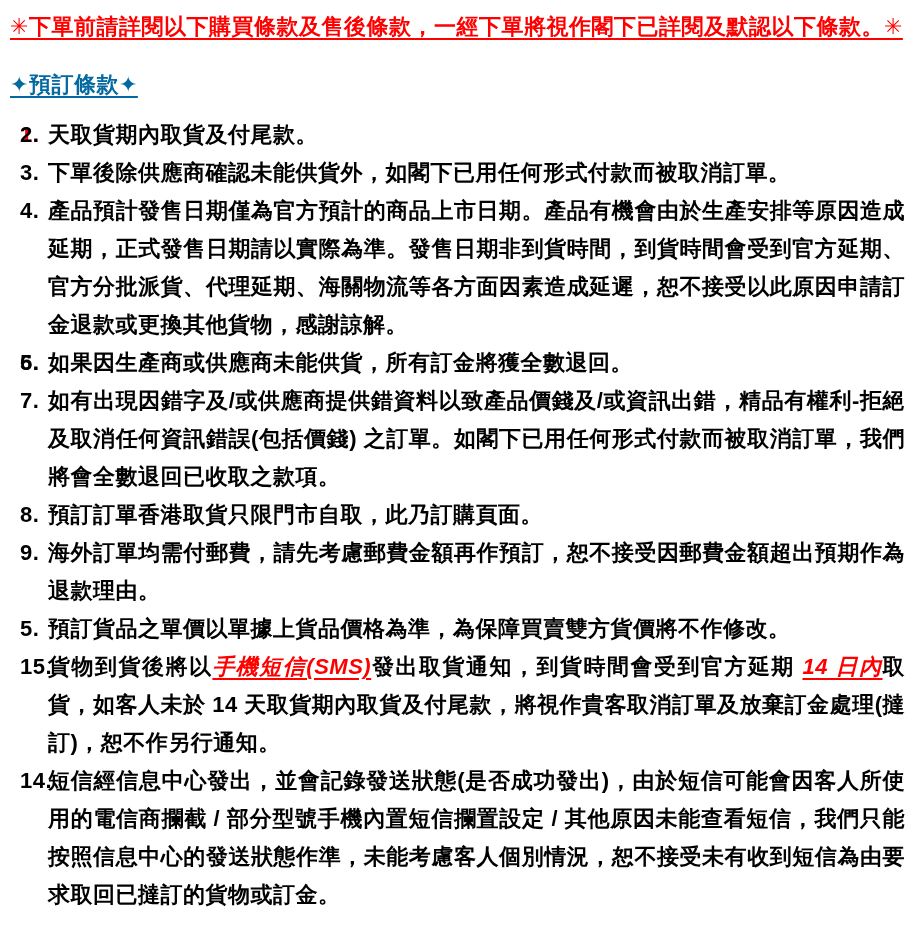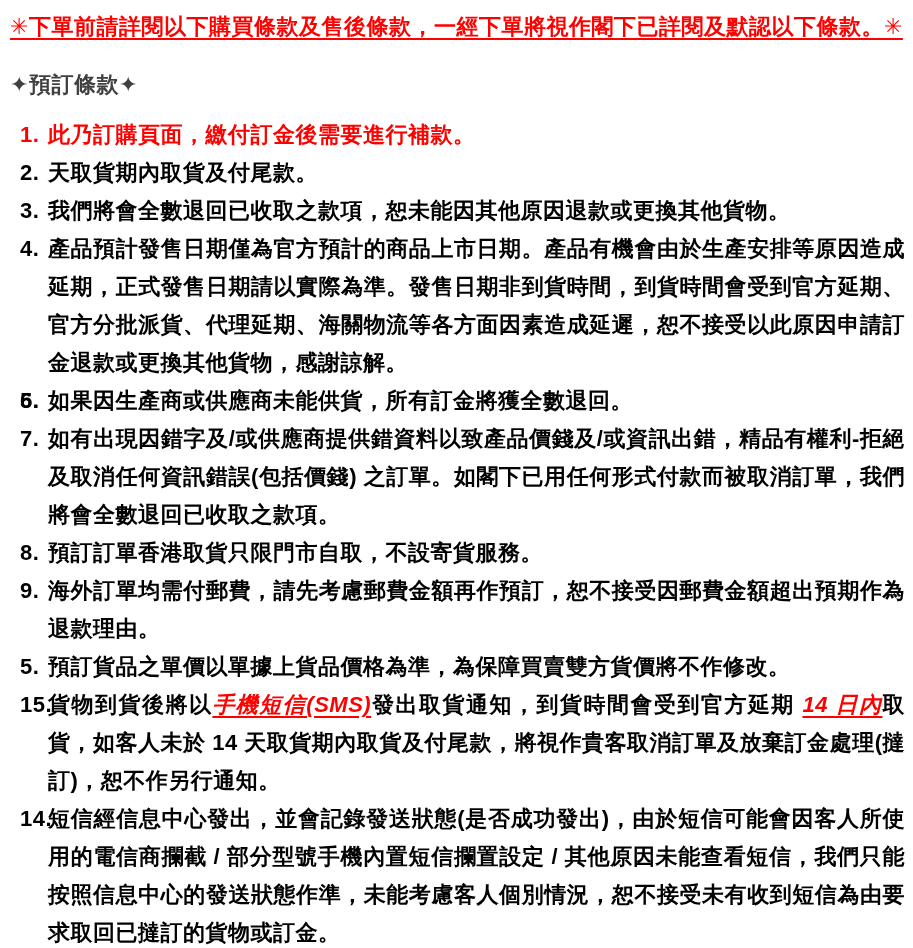--- a/index.html
+++ b/index.html
@@ -22,21 +22,22 @@
   .header-warning {
     color: #fe0000;
     text-decoration: underline;
     text-decoration-thickness: 2px;
     text-underline-offset: 4px;
     line-height: 38px;
     margin-bottom: 20px;
     letter-spacing: 0.5px;
   }
   .section-title {
-    color: #404040;
+    color: #0369a1;
+    text-decoration: underline;
     text-decoration-thickness: 2px;
     text-underline-offset: 4px;
     line-height: 38px;
     margin-bottom: 12px;
     letter-spacing: 0.5px;
   }
   ol.terms-list {
     list-style: none;
     margin: 0;
     padding: 0;
@@ -66,26 +67,26 @@
 </style>
 </head>
 <body>
 
 <div class="doc">
   <div class="header-warning">✳下單前請詳閱以下購買條款及售後條款，一經下單將視作閣下已詳閱及默認以下條款。✳</div>
 
   <div class="section-title">✦預訂條款✦</div>
 
   <ol class="terms-list" id="terms-list">
-      <li class="red-item"><span class="marker">1.</span><span>此乃訂購頁面，繳付訂金後需要進行補款。</span></li>
+      <li class="red-item"><span class="marker">1.</span></li>
       <li><span class="marker">2.</span><span>天取貨期內取貨及付尾款。</span></li>
-      <li><span class="marker">3.</span><span>我們將會全數退回已收取之款項，恕未能因其他原因退款或更換其他貨物。</span></li>
+      <li><span class="marker">3.</span><span>下單後除供應商確認未能供貨外，如閣下已用任何形式付款而被取消訂單。</span></li>
       <li><span class="marker">4.</span><span>產品預計發售日期僅為官方預計的商品上市日期。產品有機會由於生產安排等原因造成延期，正式發售日期請以實際為準。發售日期非到貨時間，到貨時間會受到官方延期、官方分批派貨、代理延期、海關物流等各方面因素造成延遲，恕不接受以此原因申請訂金退款或更換其他貨物，感謝諒解。</span></li>
       <li><span class="marker">5.</span></li>
       <li><span class="marker">6.</span><span>如果因生產商或供應商未能供貨，所有訂金將獲全數退回。</span></li>
       <li><span class="marker">7.</span><span>如有出現因錯字及/或供應商提供錯資料以致產品價錢及/或資訊出錯，精品有權利-拒絕及取消任何資訊錯誤(包括價錢) 之訂單。如閣下已用任何形式付款而被取消訂單，我們將會全數退回已收取之款項。</span></li>
-      <li><span class="marker">8.</span><span>預訂訂單香港取貨只限門市自取，不設寄貨服務。</span></li>
+      <li><span class="marker">8.</span><span>預訂訂單香港取貨只限門市自取，此乃訂購頁面。</span></li>
       <li><span class="marker">9.</span><span>海外訂單均需付郵費，請先考慮郵費金額再作預訂，恕不接受因郵費金額超出預期作為退款理由。</span></li>
       <li><span class="marker">5.</span><span>預訂貨品之單價以單據上貨品價格為準，為保障買賣雙方貨價將不作修改。</span></li>
       <li><span class="marker">15.</span><span>貨物到貨後將以</span><span class="seg-red-underline">手機短信(SMS)</span><span>發出取貨通知，到貨時間會受到官方延期 </span><span class="seg-red-underline">14 日內</span><span>取貨，如客人未於 14 天取貨期內取貨及付尾款，將視作貴客取消訂單及放棄訂金處理(撻訂)，恕不作另行通知。</span></li>
       <li><span class="marker">14.</span><span>短信經信息中心發出，並會記錄發送狀態(是否成功發出)，由於短信可能會因客人所使用的電信商攔截 / 部分型號手機內置短信攔置設定 / 其他原因未能查看短信，我們只能按照信息中心的發送狀態作準，未能考慮客人個別情況，恕不接受未有收到短信為由要求取回已撻訂的貨物或訂金。</span></li>
     </ol>
 </div>
 
 </body></html>

